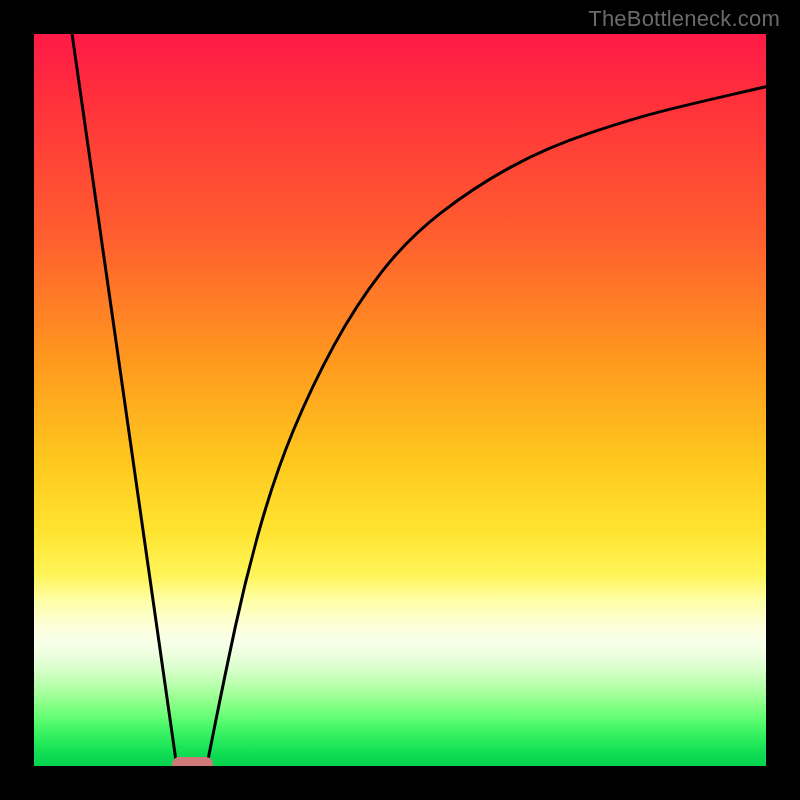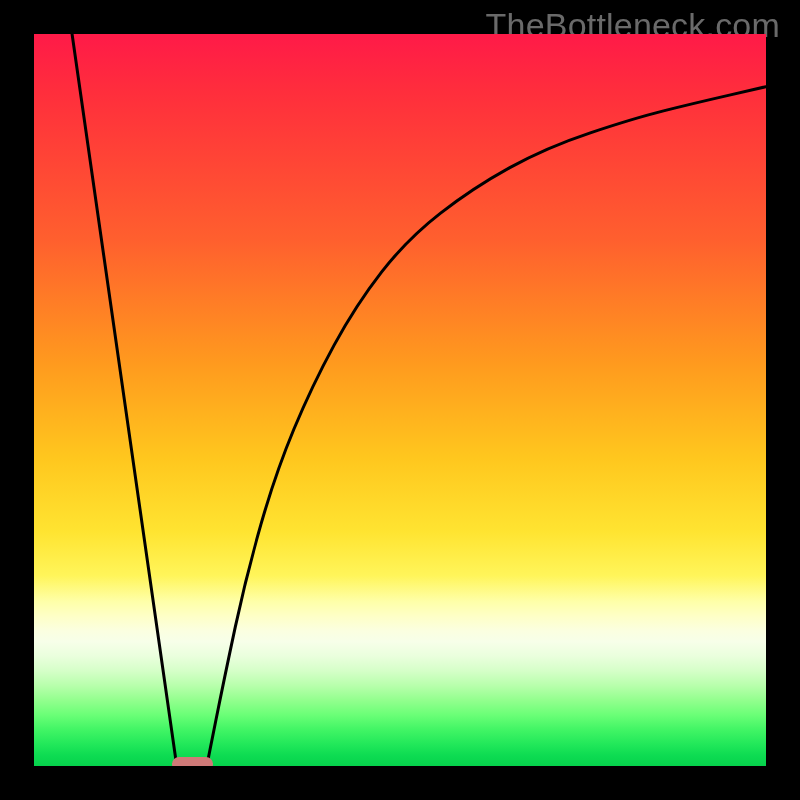--- a/index.html
+++ b/index.html
@@ -14,21 +14,21 @@
   .frame {
     position: absolute;
     inset: 0;
     background: #000;
   }
   .watermark {
     position: absolute;
     top: 6px;
     right: 20px;
     color: #6a6a6a;
-    font-size: 34px;
+    font-size: 22px;
     font-weight: 500;
     letter-spacing: 0.2px;
     user-select: none;
   }
   .plot {
     position: absolute;
     left: 34px;
     top: 34px;
     width: 732px;
     height: 732px;

